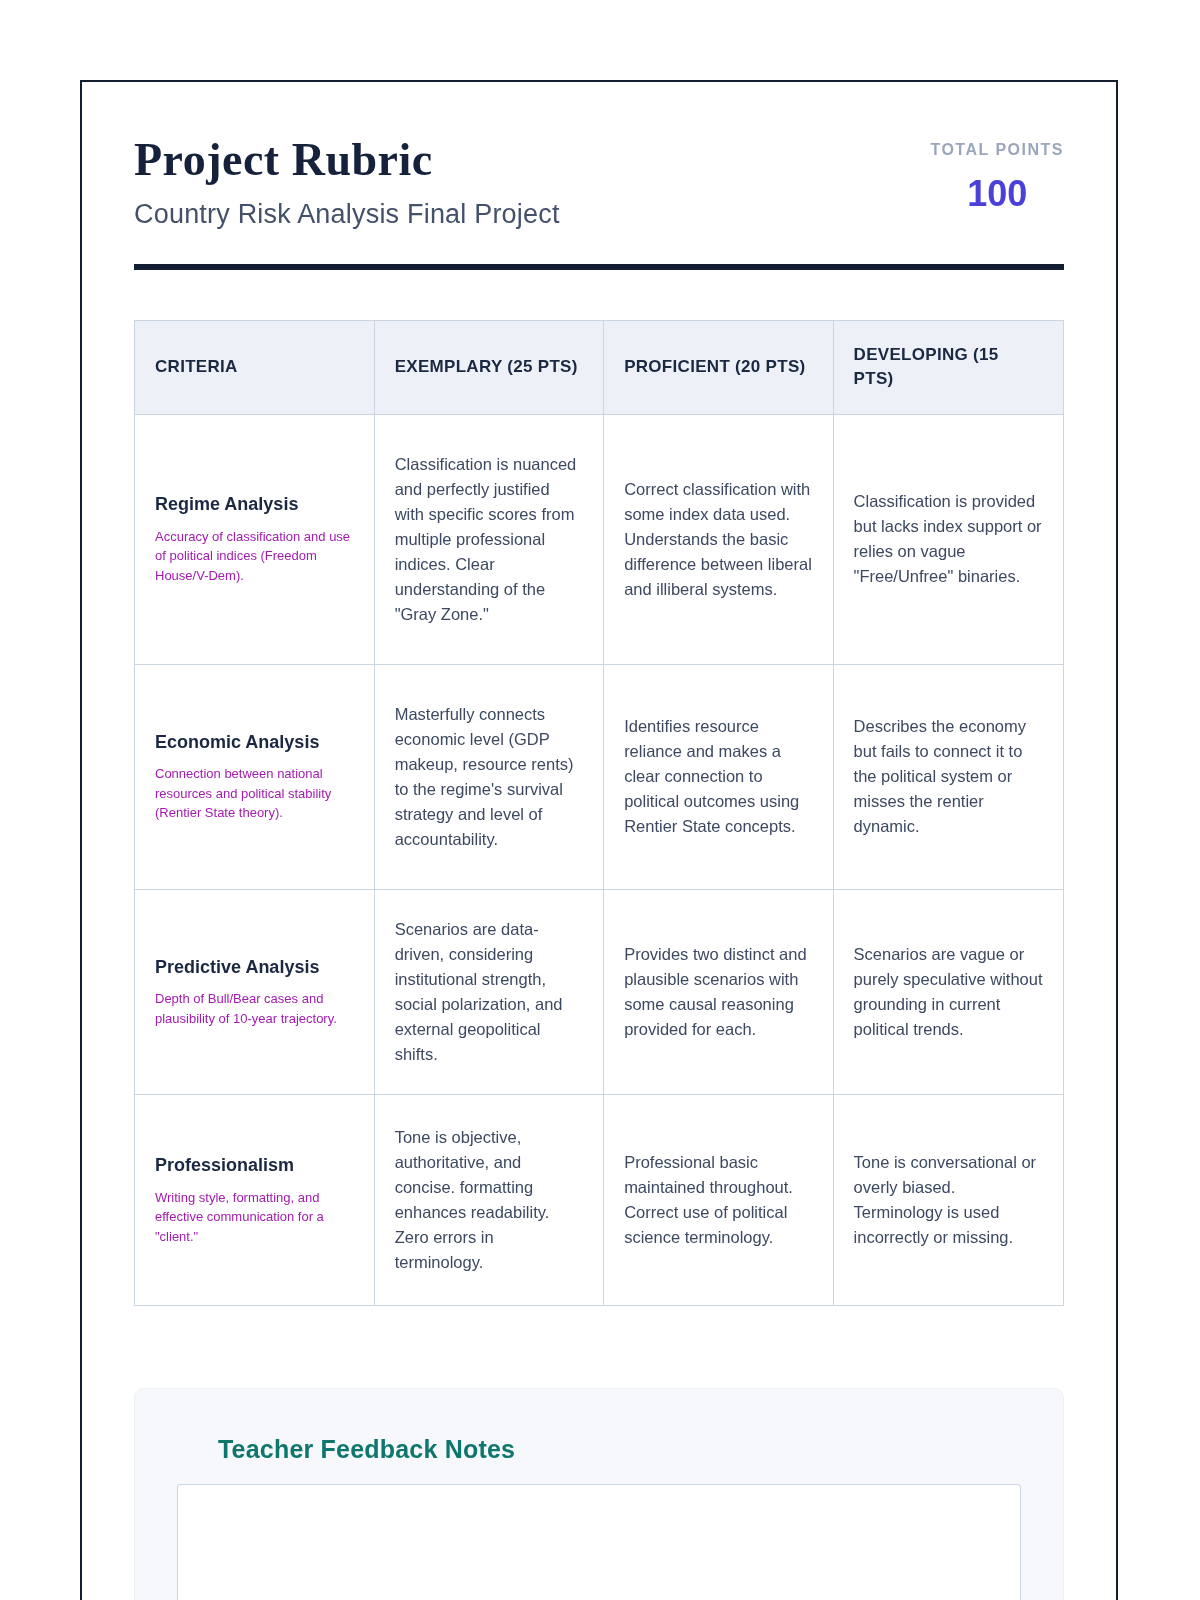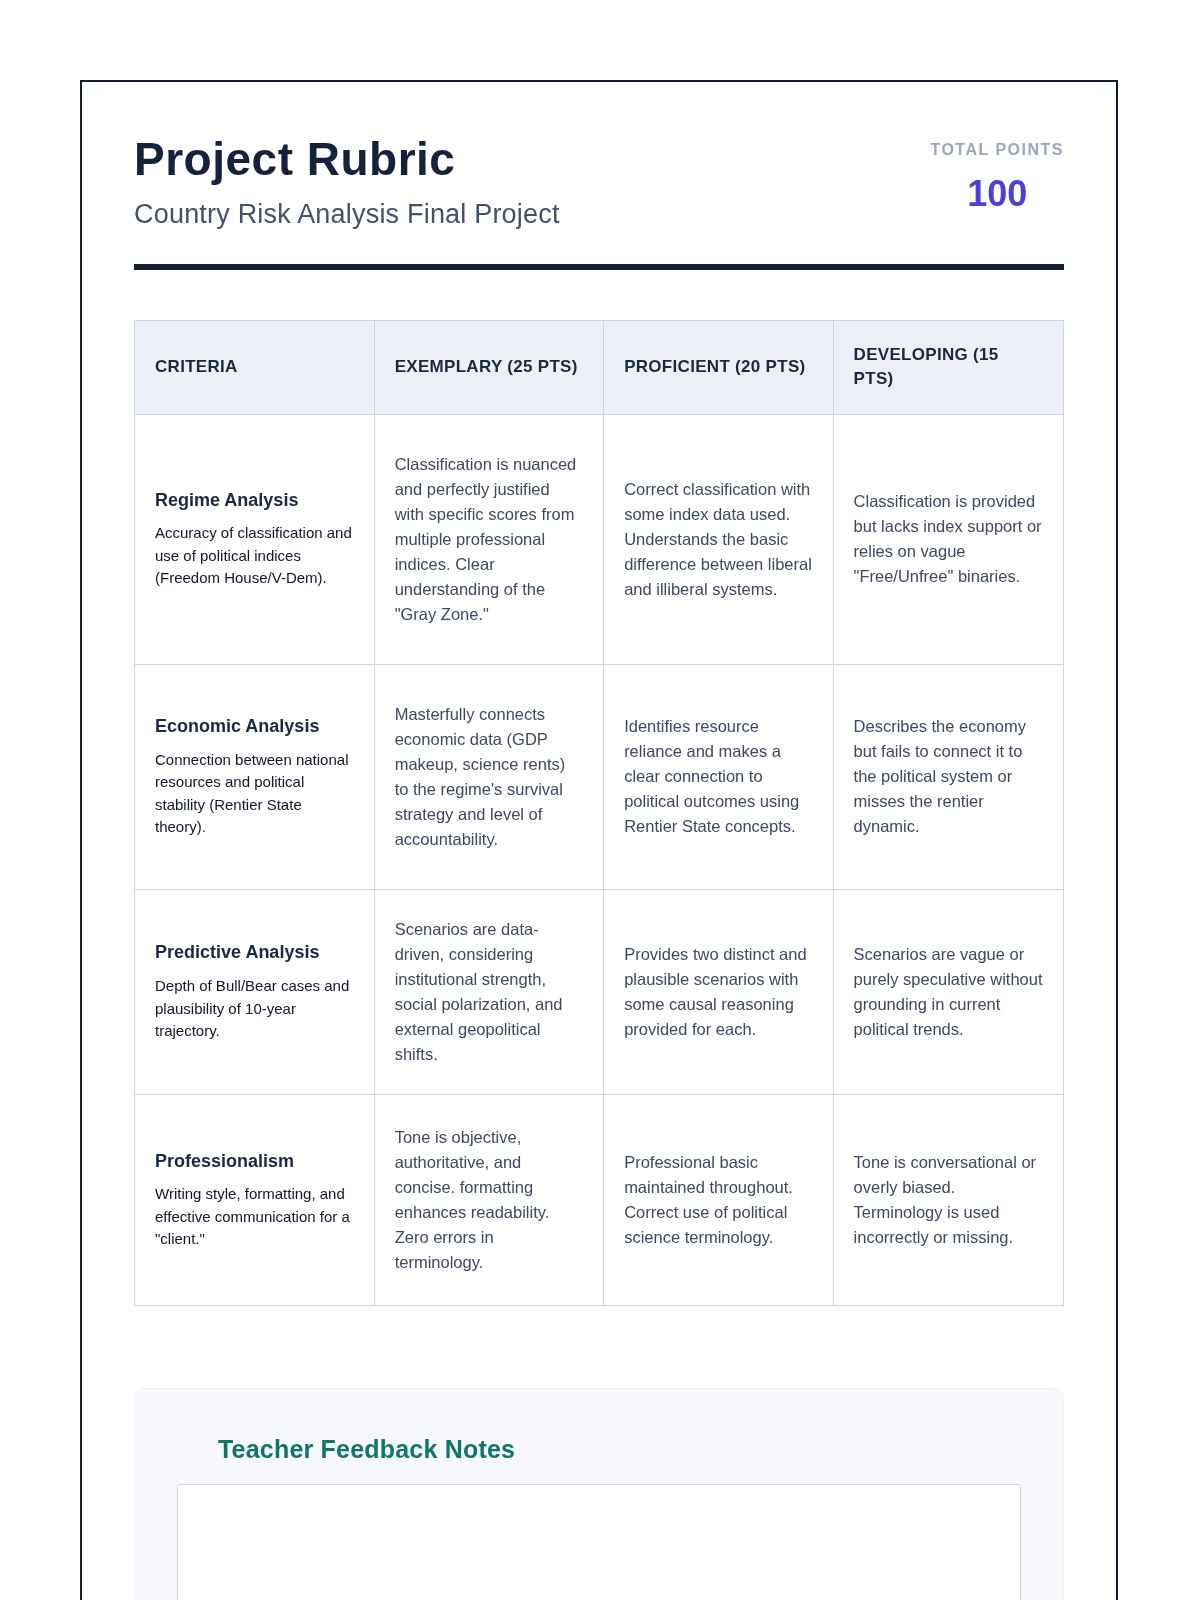--- a/index.html
+++ b/index.html
@@ -19,21 +19,21 @@
     background: #ffffff;
     border: 2px solid #141e33;
     padding: 52px 52px 60px 52px;
   }
   .header-row {
     display: flex;
     justify-content: space-between;
     align-items: flex-start;
   }
   .page-title {
-    font-family: Liberation Sans, sans-serif;
+    font-family: Liberation Serif, serif;
     font-weight: bold;
     font-size: 46px;
     line-height: 1.12;
     color: #16213b;
     letter-spacing: 0.5px;
   }
   .page-subtitle {
     margin-top: 13px;
     font-size: 27px;
     color: #44516b;
@@ -93,22 +93,22 @@
   .criterion-name {
     display: block;
     font-size: 18px;
     font-weight: bold;
     color: #1b2842;
     line-height: 1.32;
     margin-bottom: 10px;
   }
   .criterion-desc {
     display: block;
-    font-size: 15px;
-    color: #0f172a;
+    font-size: 13px;
+    color: #a21caf;
     line-height: 1.5;
   }
   .feedback-panel {
     margin-top: 82px;
     background: #f7f8fb;
     border: 1px solid #edf0f5;
     border-radius: 10px;
     padding: 46px 42px 60px 42px;
   }
   .feedback-heading {
@@ -174,21 +174,21 @@
         </td>
         <td>Classification is nuanced and perfectly justified with specific scores from multiple professional indices. Clear understanding of the "Gray Zone."</td>
         <td>Correct classification with some index data used. Understands the basic difference between liberal and illiberal systems.</td>
         <td>Classification is provided but lacks index support or relies on vague "Free/Unfree" binaries.</td>
       </tr>
       <tr>
         <td>
           <span class="criterion-name">Economic Analysis</span>
           <span class="criterion-desc">Connection between national resources and political stability (Rentier State theory).</span>
         </td>
-        <td>Masterfully connects economic data (GDP makeup, science rents) to the regime's survival strategy and level of accountability.</td>
+        <td>Masterfully connects economic level (GDP makeup, resource rents) to the regime's survival strategy and level of accountability.</td>
         <td>Identifies resource reliance and makes a clear connection to political outcomes using Rentier State concepts.</td>
         <td>Describes the economy but fails to connect it to the political system or misses the rentier dynamic.</td>
       </tr>
       <tr>
         <td>
           <span class="criterion-name">Predictive Analysis</span>
           <span class="criterion-desc">Depth of Bull/Bear cases and plausibility of 10-year trajectory.</span>
         </td>
         <td>Scenarios are data-driven, considering institutional strength, social polarization, and external geopolitical shifts.</td>
         <td>Provides two distinct and plausible scenarios with some causal reasoning provided for each.</td>

